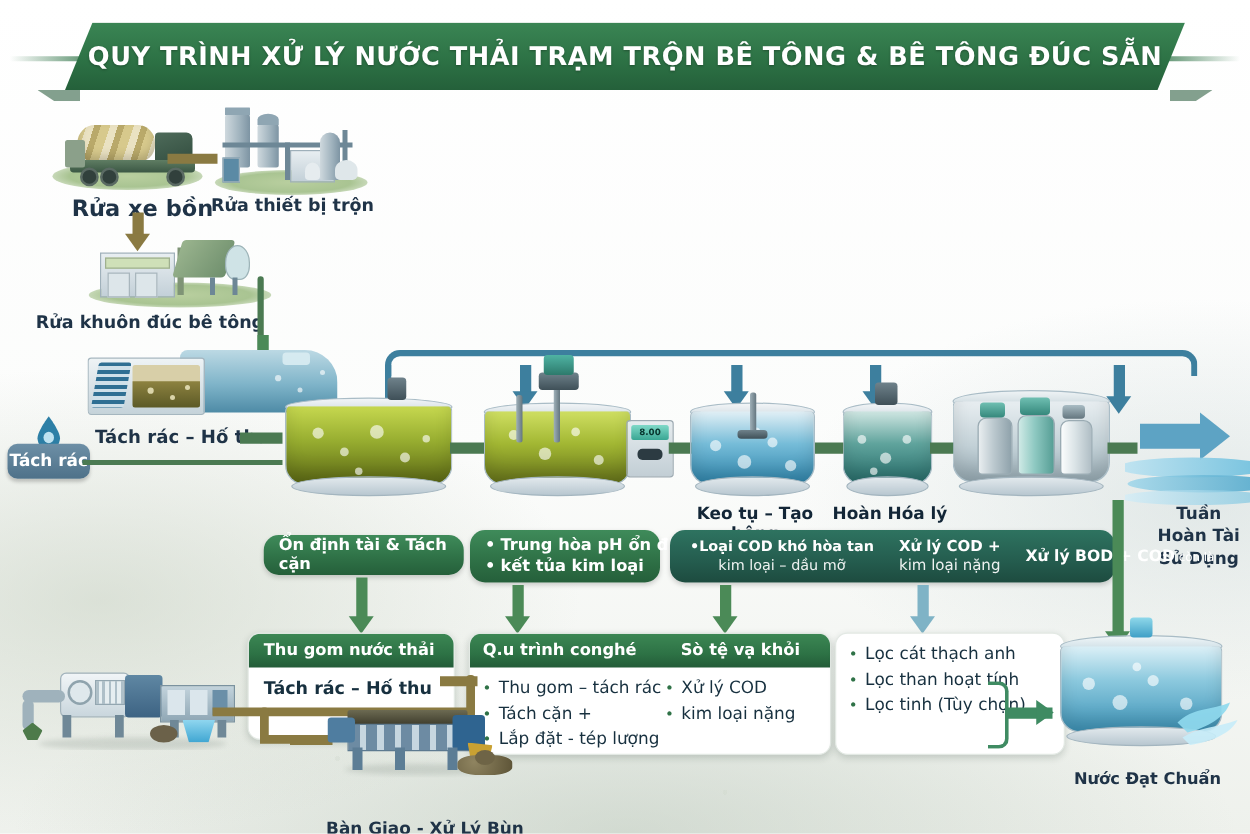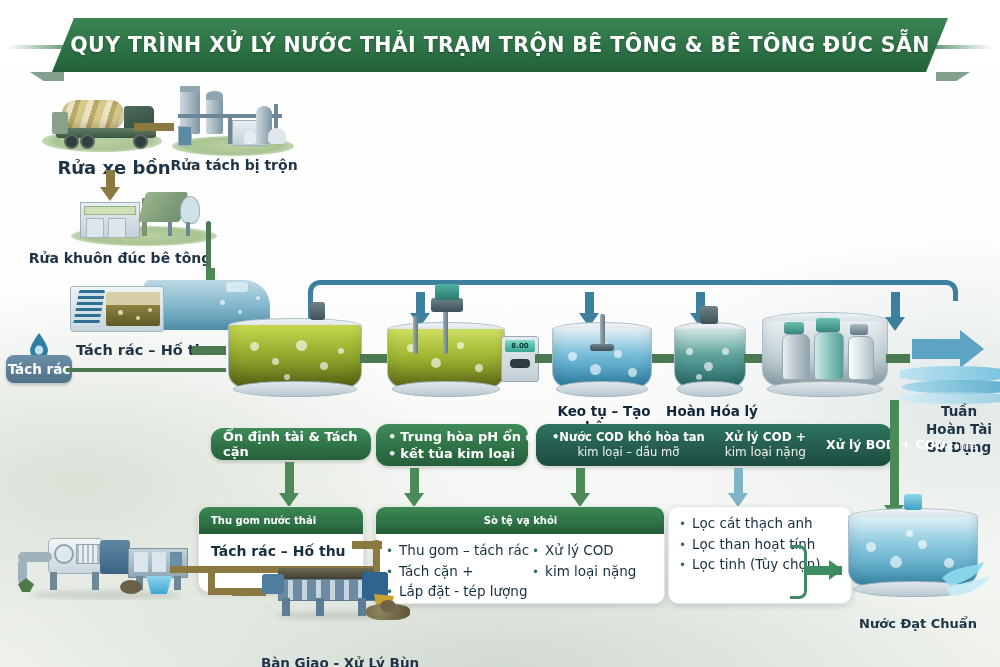--- a/index.html
+++ b/index.html
@@ -154,21 +154,21 @@
   .pill .vsep{width:1px;align-self:stretch;margin:5px 0;background:rgba(255,255,255,.38);}
 
   
   .card{
     position:absolute;border-radius:10px;background:#ffffff;
     box-shadow:0 2px 6px rgba(30,50,40,.18);overflow:hidden;
     border:1px solid #e3e9e4;
   }
   .card .hdr{
     height:27px;display:flex;align-items:center;
-    color:#fff;font-size:10px;font-weight:bold;
+    color:#fff;font-size:13px;font-weight:bold;
     background:linear-gradient(180deg,#3c8754 0%,#2d7245 60%,#235c38 100%);
     padding:0 12px;box-sizing:border-box;
   }
   .card .hdr.teal{background:linear-gradient(180deg,#2d7a66 0%,#236052 60%,#1c4f43 100%);}
   .card .hdr.split{padding:0;}
   .card .hdr .hseg{flex:1;text-align:center;line-height:27px;}
   .card .hdr .hsep{width:1px;background:rgba(255,255,255,.40);margin:5px 0;}
   .card .bd{padding:7px 12px 9px;box-sizing:border-box;}
   .card .bd ul{margin:0;padding:0;list-style:none;}
   .card .bd li{
@@ -218,21 +218,21 @@
     <div class="silo-top" style="left:36px;top:5px;width:17px;height:9px;"></div>
     <div class="beam" style="left:8px;top:28px;width:104px;height:4px;"></div>
     <div class="beam" style="left:58px;top:28px;width:4px;height:30px;"></div>
     <div class="beam" style="left:104px;top:18px;width:4px;height:40px;"></div>
     <div class="bldg" style="left:62px;top:34px;width:34px;height:24px;"></div>
     <div class="silo" style="left:86px;top:20px;width:16px;height:38px;border-radius:8px 8px 2px 2px;"></div>
     <div class="bldg" style="left:8px;top:40px;width:12px;height:18px;background:#5b8aa5;"></div>
     <div style="position:absolute;left:98px;top:42px;width:18px;height:16px;border-radius:50% 50% 4px 4px;background:#dfe7ea;"></div>
     <div style="position:absolute;left:74px;top:44px;width:12px;height:14px;border-radius:50% 50% 3px 3px;background:#e6ecef;"></div>
   </div>
-  <div class="lbl" style="left:158px;top:157px;width:152px;font-size:14px;">Rửa tách bị trộn</div>
+  <div class="lbl" style="left:158px;top:157px;width:152px;font-size:14px;">Rửa thiết bị trộn</div>
 
   <div class="ar brArrowR" style="left:134px;top:118px;width:40px;height:18px;">
     <div class="shaft" style="width:40px;"></div>
   </div>
 
   <div class="ar gArrowD" style="left:100px;top:170px;width:22px;height:30px;">
     <div class="shaft" style="height:20px;background:#8a7a42;"></div>
     <div class="head" style="border-top-color:#8a7a42;"></div>
   </div>
 
@@ -425,21 +425,21 @@
     <div class="li">
       <span class="bullet">•</span><span>Trung hòa pH ổn định,</span>
     </div>
     <div class="li" style="padding-left:0;">
       <span class="bullet">•</span><span>kết tủa kim loại</span>
     </div>
   </div>
 
   <div class="pill teal" style="left:536px;top:424px;width:356px;height:42px;padding:0 6px;">
     <div class="seg" style="font-size:11.5px;">
-      <span class="bullet">•</span><span>Nước COD khó hòa tan</span><br>
+      <span class="bullet">•</span><span>Loại COD khó hòa tan</span><br>
       <span style="font-weight:normal;opacity:.92;">kim loại – dầu mỡ</span>
     </div>
     <div class="vsep"></div>
     <div class="seg" style="font-size:12px;">
       <span>Xử lý COD +</span><br>
       <span style="font-weight:normal;opacity:.92;">kim loại nặng</span>
     </div>
     <div class="vsep"></div>
     <div class="seg" style="font-size:12.5px;">
       <span>Xử lý BOD + COD</span><span style="font-size:9.5px;font-weight:normal;margin-left:3px;">còn là</span>
@@ -472,20 +472,21 @@
     <div class="hdr">
       <span>Thu gom nước thải</span>
     </div>
     <div class="bd">
       <div class="plain">Tách rác – Hố thu</div>
     </div>
   </div>
 
   <div class="card" style="left:375px;top:506px;width:288px;height:96px;">
     <div class="hdr split">
+      <div class="hseg">Q.u trình conghé</div>
       <div class="hsep"></div>
       <div class="hseg">Sò tệ vạ khỏi</div>
     </div>
     <div class="bd" style="padding:6px 10px;">
       <div class="cols">
         <div class="col">
           <ul>
             <li>
                 <span class="dot">•</span>
                 <span>Thu gom – tách rác</span>

